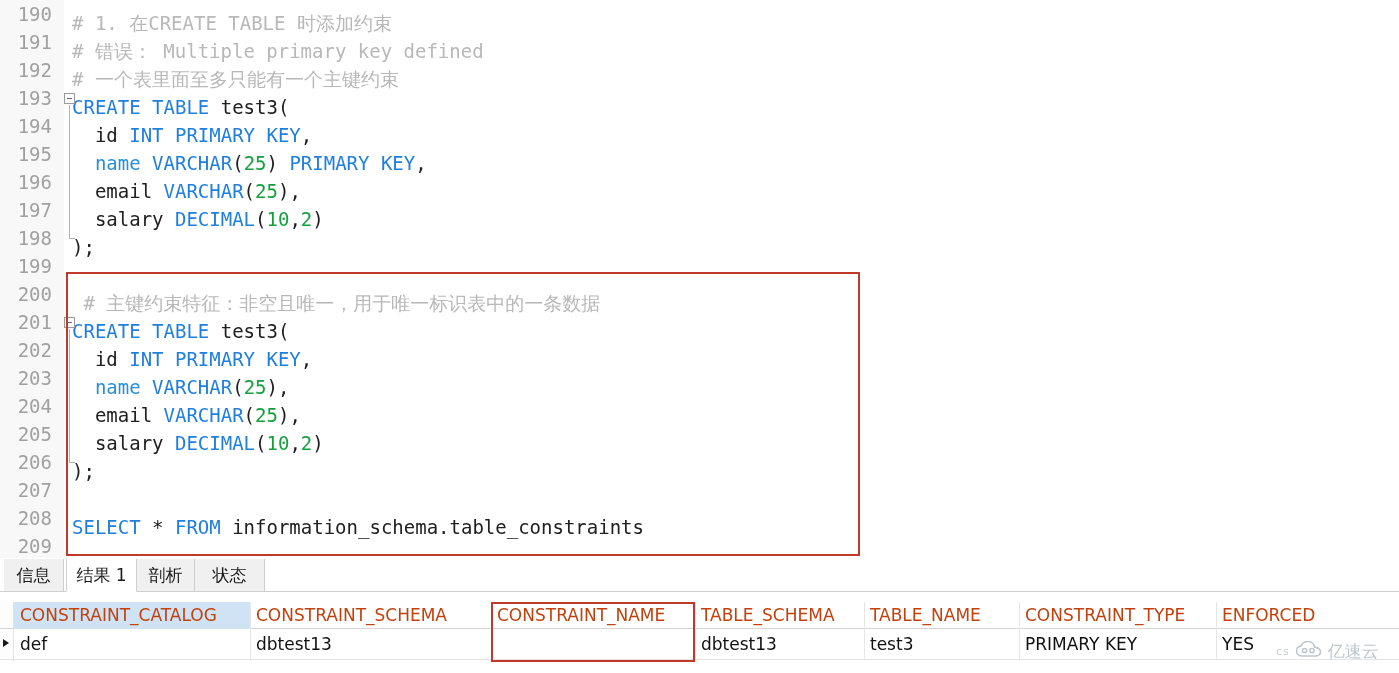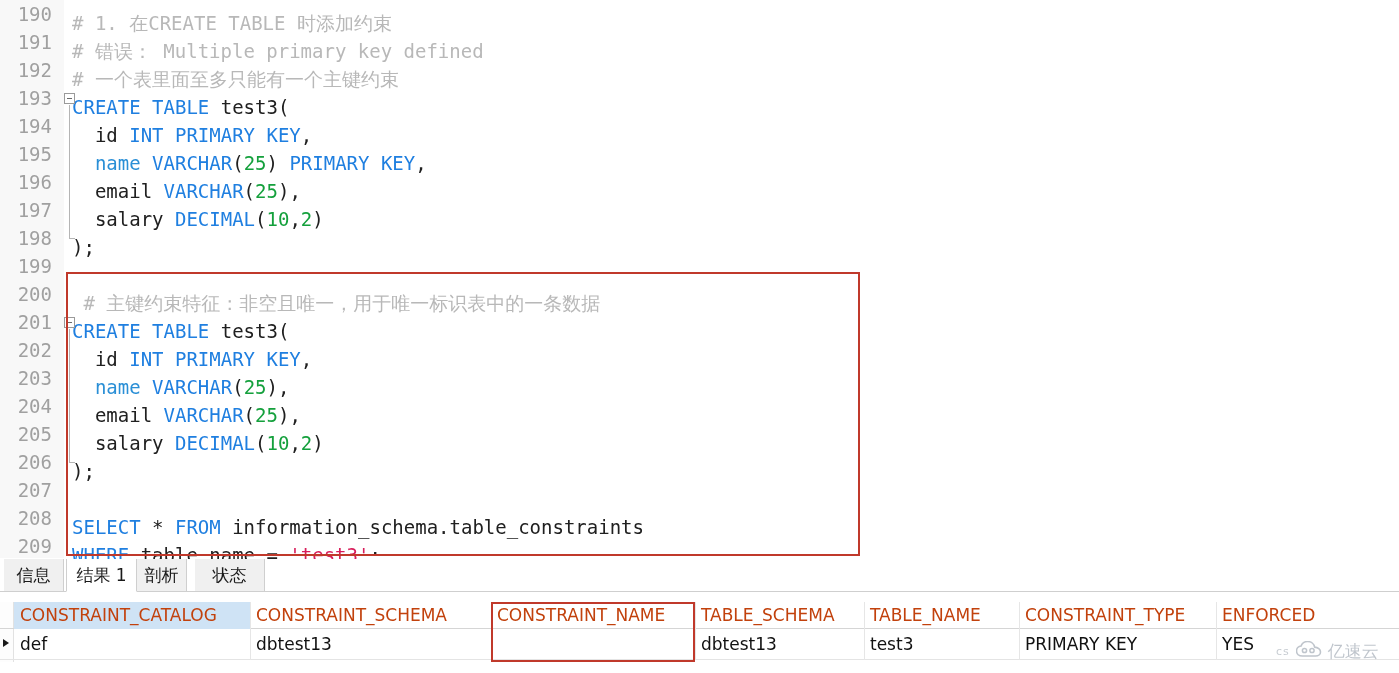--- a/index.html
+++ b/index.html
@@ -176,35 +176,35 @@
         <div class="fold-box" style="top: 317px;"></div>
         <div class="fold-line" style="top: 329px; height: 133px;"></div>
         <div class="code-line"><span class="lineno">202</span><span class="code-text"><span>  id </span><span class="kw">INT PRIMARY KEY</span><span>,</span></span></div>
         <div class="code-line"><span class="lineno">203</span><span class="code-text"><span>  </span><span class="ident-teal">name</span><span> </span><span class="kw">VARCHAR</span><span>(</span><span class="num">25</span><span>),</span></span></div>
         <div class="code-line"><span class="lineno">204</span><span class="code-text"><span>  email </span><span class="kw">VARCHAR</span><span>(</span><span class="num">25</span><span>),</span></span></div>
         <div class="code-line"><span class="lineno">205</span><span class="code-text"><span>  salary </span><span class="kw">DECIMAL</span><span>(</span><span class="num">10</span><span>,</span><span class="num">2</span><span>)</span></span></div>
         <div class="code-line"><span class="lineno">206</span><span class="code-text"><span>);</span></span></div>
         <div class="fold-end" style="top: 462px;"></div>
         <div class="code-line"><span class="lineno">207</span><span class="code-text"><span></span></span></div>
         <div class="code-line"><span class="lineno">208</span><span class="code-text"><span class="kw">SELECT </span><span>* </span><span class="kw">FROM </span><span>information_schema.table_constraints</span></span></div>
-        <div class="code-line"><span class="lineno">209</span><span class="code-text"><span class="kw">WHERE </span><span>table_name = </span><span class="str">'test3'</span><span>;</span></span></div>
+        <div class="code-line"><span class="lineno">209</span></div>
       </div>
     <div id="code-redbox"></div>
   </div>
 
   <div id="red-arrow">
     <svg width="24" height="30" viewBox="0 0 24 30">
       <path d="M11 0 L11 17 L5 13 L12 29 L19 13 L13 17 L13 0 Z" fill="#e23b2e"></path>
     </svg>
   </div>
 
   <div id="tabbar">
       <div class="tab" style="left: 4px; width: 60px;">信息</div>
       <div class="tab active" style="left: 66px; width: 71px;">结果 1</div>
-      <div class="tab" style="left: 137px; width: 50px;">剖析</div>
+      <div class="tab" style="left: 137px; width: 58px;">剖析</div>
       <div class="tab" style="left: 195px; width: 70px;">状态</div>
     </div>
 
   <div id="grid">
     <div id="grid-rowmarker-col"></div>
     <div class="hdr-row" id="hdr-row">
         <div class="hdr-cell sel" style="left: 14px; width: 236px;">CONSTRAINT_CATALOG</div>
         <div class="hdr-cell" style="left: 250px; width: 241px;">CONSTRAINT_SCHEMA</div>
         <div class="hdr-cell" style="left: 491px; width: 204px;">CONSTRAINT_NAME</div>
         <div class="hdr-cell" style="left: 695px; width: 169px;">TABLE_SCHEMA</div>

